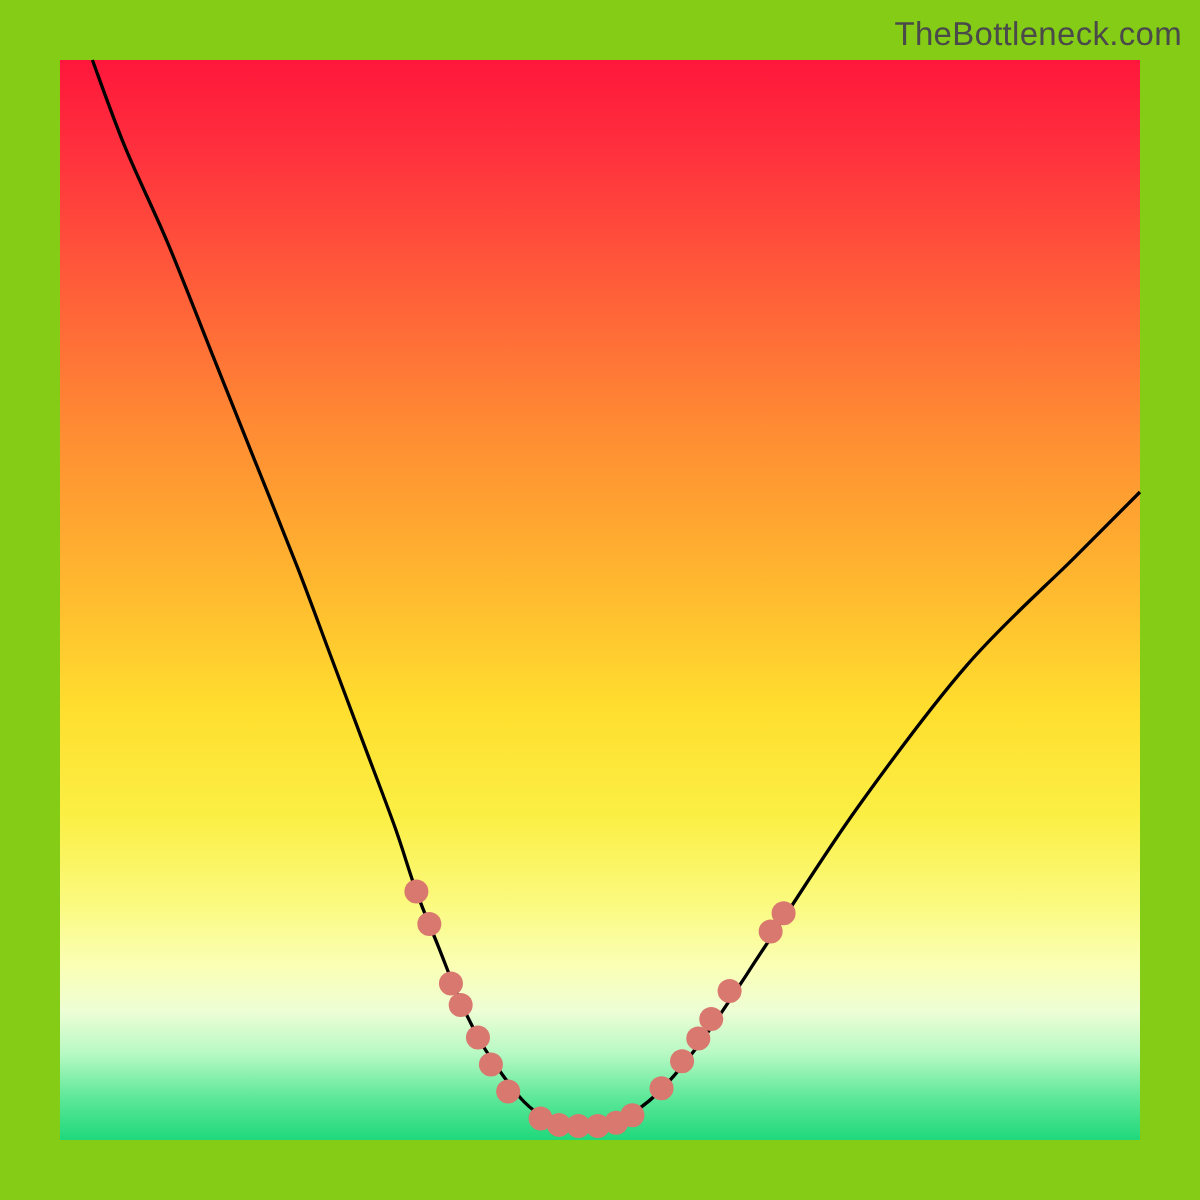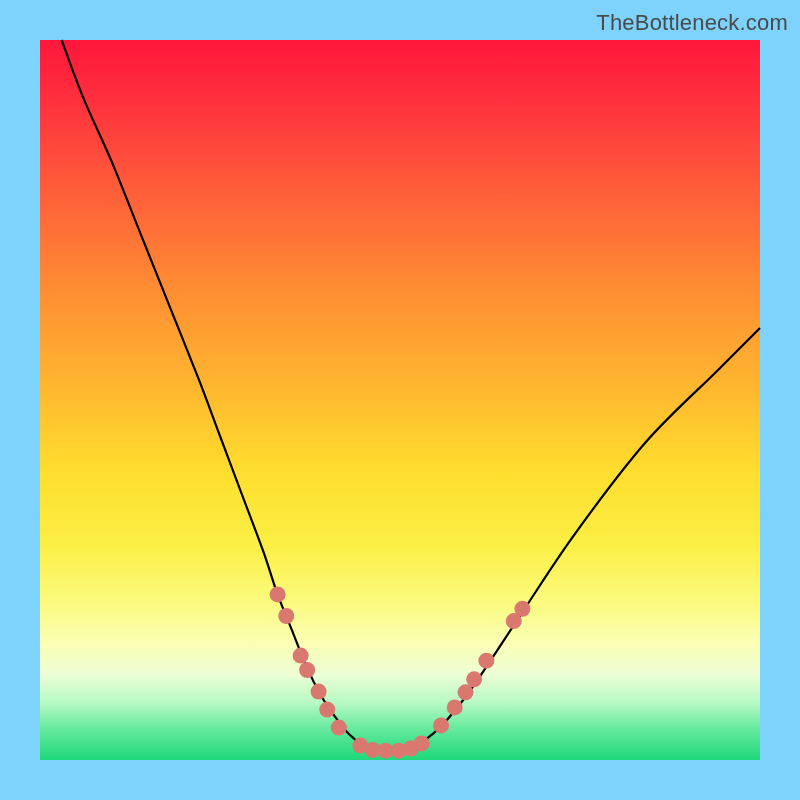--- a/index.html
+++ b/index.html
@@ -7,21 +7,21 @@
     padding: 0;
     width: 800px;
     height: 800px;
     overflow: hidden;
     font-family: Arial, Helvetica, sans-serif;
   }
   .stage {
     position: relative;
     width: 800px;
     height: 800px;
-    background: #7dd3fc;
+    background: #84cc16;
   }
   .plot-area {
     position: absolute;
     left: 40px;
     top: 40px;
     width: 720px;
     height: 720px;
     
     background: linear-gradient(
       to bottom,

